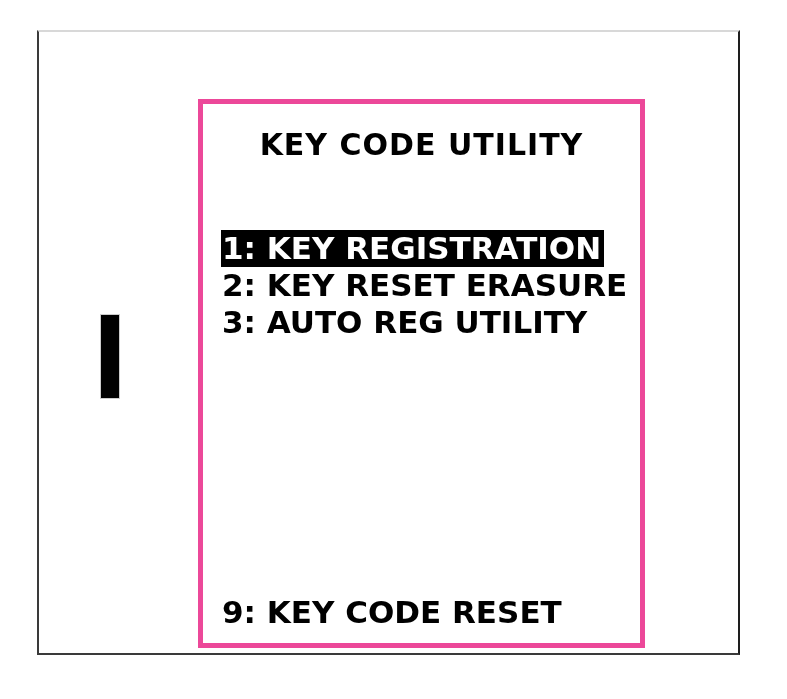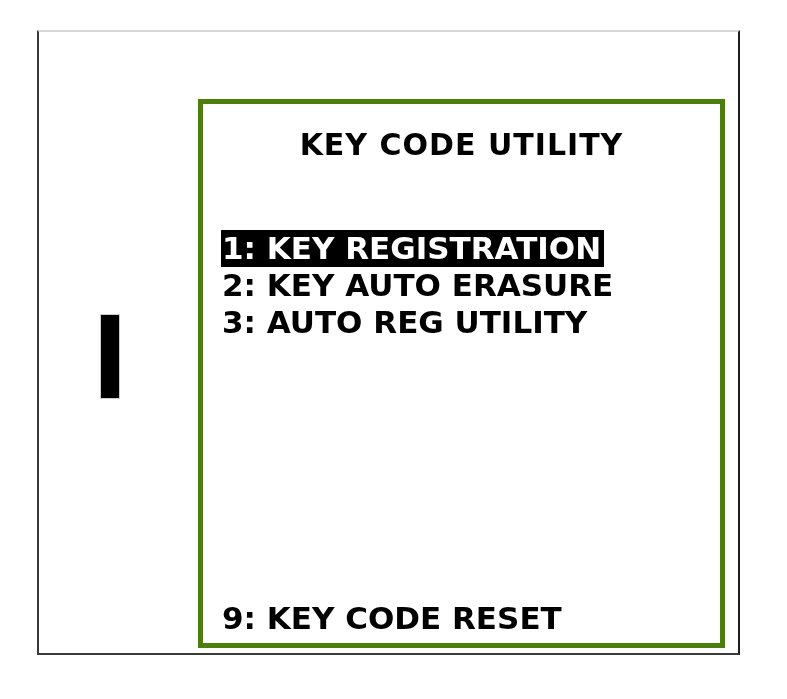--- a/index.html
+++ b/index.html
@@ -41,25 +41,25 @@
     height: 83px;
     background: #000000;
     box-shadow: 0 0 0 1px #cccccc;
   }
 
   
   #lcd-panel {
     position: absolute;
     left: 159px;
     top: 67px;
-    width: 527px;
+    width: 447px;
     height: 549px;
     background: #ffffff;
     box-sizing: border-box;
-    border: 5px solid #4d7c0f;
+    border: 5px solid #ec4899;
   }
   #lcd-screen {
     position: absolute;
     inset: 0;
     background: #ffffff;
   }
 
   
   .lcd-text {
     font-family: "DejaVu Sans", sans-serif;
@@ -99,21 +99,21 @@
     max-width: 100%;
   }
   .menu-item.selected {
     background: #000000;
     color: #ffffff;
   }
 
   #footer-item-wrap {
     position: absolute;
     left: 18px;
-    bottom: 6px;
+    bottom: 12px;
     right: 6px;
     margin-top: 25px;
   }
   #footer-item {
     display: block;
     font-size: 31px;
     height: 37px;
     line-height: 37px;
     padding: 0 3px 0 1px;
     letter-spacing: 0px;
@@ -127,21 +127,21 @@
 
   <div id="side-button-marker"></div>
 
   <div id="lcd-panel">
     <div id="lcd-screen">
 
       <div id="lcd-title" class="lcd-text">KEY CODE UTILITY</div>
 
       <div id="menu-list">
         <span class="lcd-text menu-item selected">1: KEY REGISTRATION</span>
-        <span class="lcd-text menu-item">2: KEY AUTO ERASURE</span>
+        <span class="lcd-text menu-item">2: KEY RESET ERASURE</span>
         <span class="lcd-text menu-item">3: AUTO REG UTILITY</span>
       </div>
 
       <div id="footer-item-wrap">
         <span class="lcd-text" id="footer-item">9: KEY CODE RESET</span>
       </div>
 
     </div>
   </div>
 </div>

